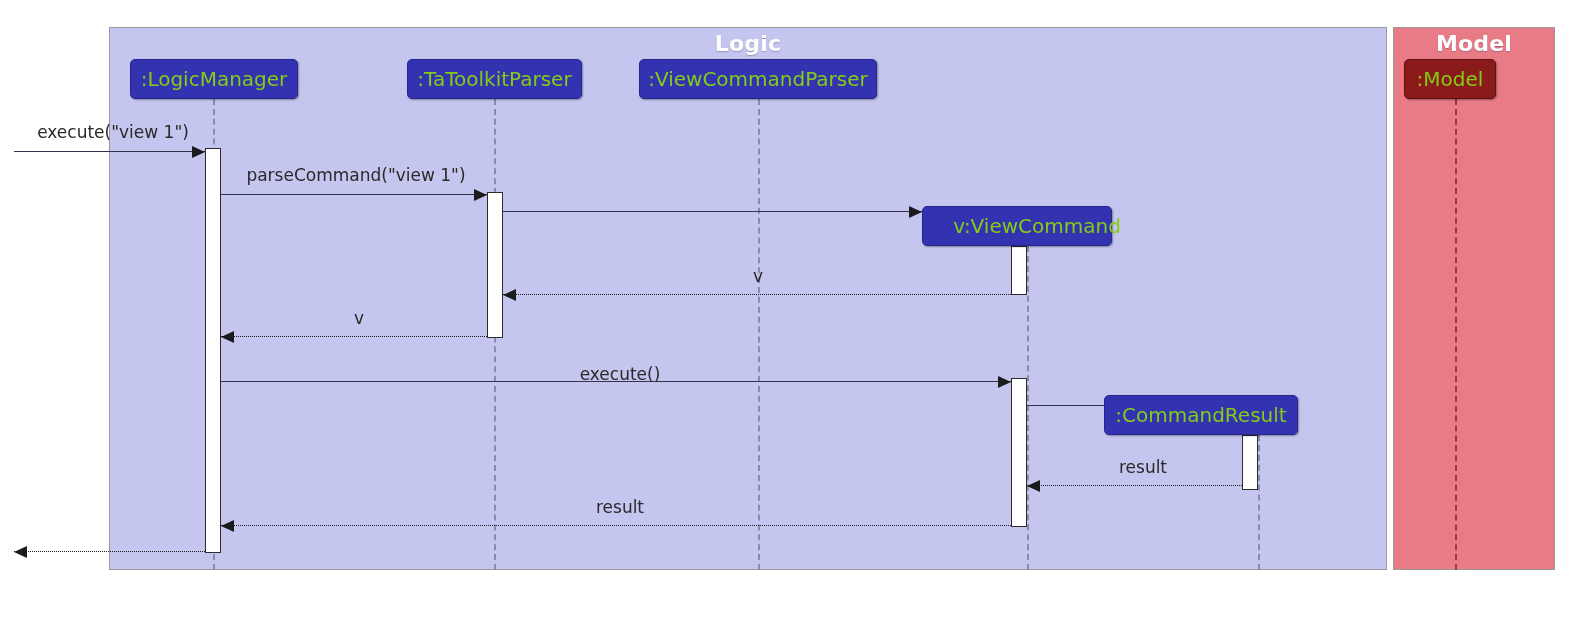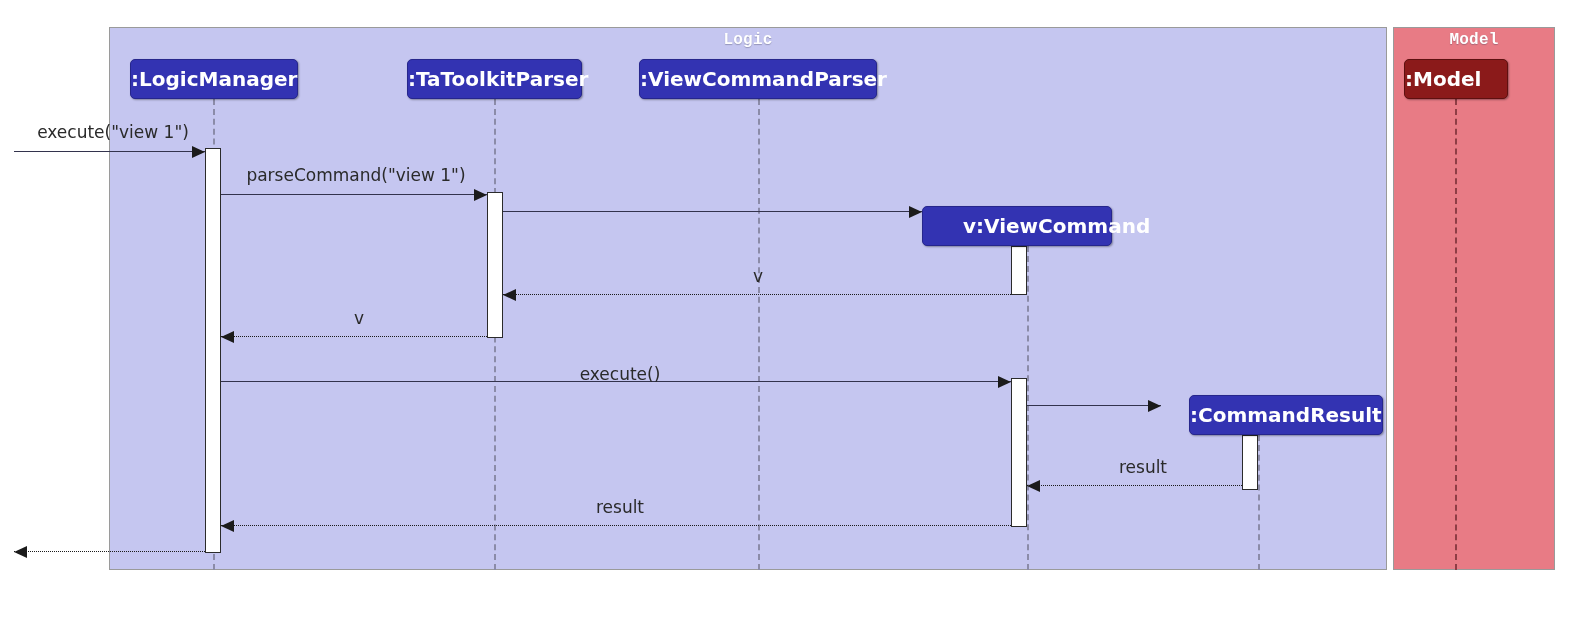--- a/index.html
+++ b/index.html
@@ -26,41 +26,40 @@
   }
   .panel-model {
     background: #e87b85;
   }
   .panel-title {
     position: absolute;
     top: 3px;
     left: 0;
     width: 100%;
     text-align: center;
-    font-size: 16px;
+    font-size: 22px;
     font-weight: bold;
     color: #ffffff;
     text-shadow: 0 1px 1px rgba(60,60,90,0.35);
     letter-spacing: 0.2px;
-    font-family: Liberation Mono, monospace;
   }
   
   .participant {
     position: absolute;
     box-sizing: border-box;
     border-radius: 5px;
     border: 1px solid #26268c;
     background: #3333b2;
-    color: #ffffff;
+    color: #84cc16;
     font-size: 20px;
     display: flex;
     align-items: center;
+    justify-content: center;
     white-space: nowrap;
     box-shadow: 1px 1px 2px rgba(0,0,0,0.35);
-    font-weight: bold;
   }
   .participant.model-box {
     background: #8b1a1a;
     border-color: #5e1010;
   }
   
   .lifeline {
     position: absolute;
     width: 0;
     border-left: 2px dashed #8b8ba8;
@@ -170,20 +169,20 @@
       </div>
       <div class="participant" style="left: 407px; top: 59px; width: 175px; height: 40px; background: rgb(51, 51, 178);">
         <span>:TaToolkitParser</span>
       </div>
       <div class="participant" style="left: 639px; top: 59px; width: 238px; height: 40px; background: rgb(51, 51, 178);">
         <span>:ViewCommandParser</span>
       </div>
       <div class="participant" style="left: 922px; top: 206px; width: 190px; height: 40px; background: rgb(51, 51, 178); padding-left: 40px;">
         <span>v:ViewCommand</span>
       </div>
-      <div class="participant" style="left: 1189px; top: 395px; width: 194px; height: 40px; background: rgb(51, 51, 178);">
+      <div class="participant" style="left: 1104px; top: 395px; width: 194px; height: 40px; background: rgb(51, 51, 178);">
         <span>:CommandResult</span>
       </div>
-      <div class="participant model-box" style="left: 1404px; top: 59px; width: 104px; height: 40px; background: rgb(139, 26, 26);">
+      <div class="participant model-box" style="left: 1404px; top: 59px; width: 92px; height: 40px; background: rgb(139, 26, 26);">
         <span>:Model</span>
       </div>
     </div>
 </div>
 
 </body></html>

